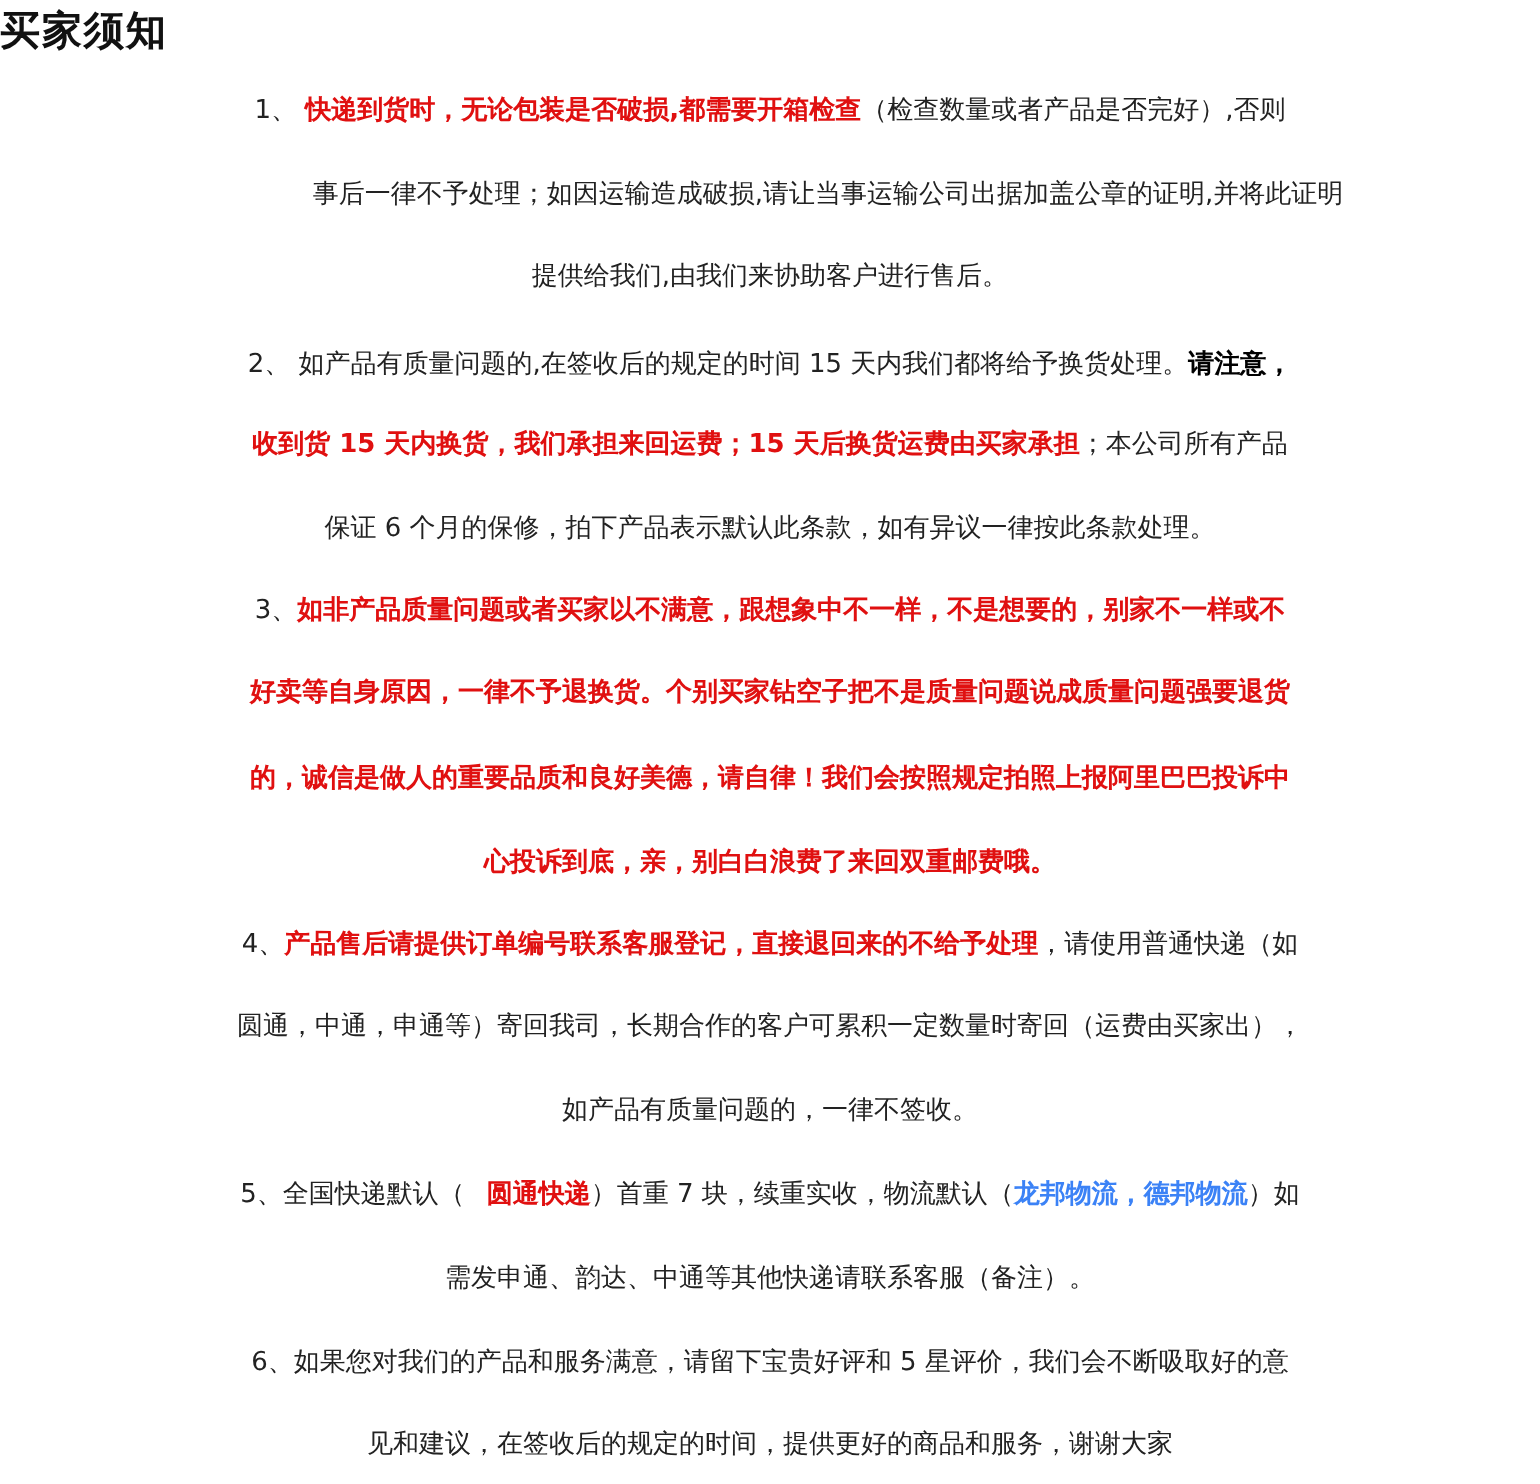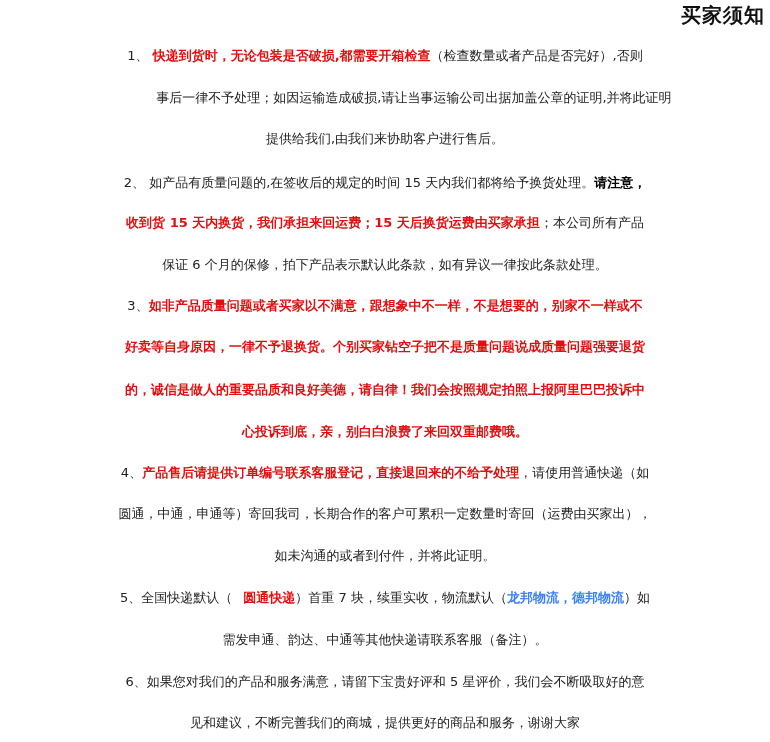--- a/index.html
+++ b/index.html
@@ -1,18 +1,18 @@
 <!DOCTYPE html>
 <html><head>
   <meta charset="utf-8">
   <style>
     html, body { margin: 0; padding: 0; background: #ffffff; }
     body { width: 770px; height: 742px; overflow: hidden; position: relative;
            font-family: "DejaVu Sans", "Liberation Sans", sans-serif; color: #222222; }
-    .title { position: absolute; top: 2px; left: 0; width: 765px; text-align: right;
+    .title { position: absolute; top: 2px; left: 0; width: 765px; text-align: left;
              font-size: 20px; font-weight: bold; color: #111111; letter-spacing: 1px; }
     .line { position: absolute; left: 0; width: 770px; text-align: center;
             font-size: 13px; white-space: nowrap; line-height: 18px; }
     .red { color: #e01010; font-weight: bold; text-align: center; }
   </style>
 </head>
 <body>
 
 <div class="title">买家须知</div>
 <div id="doc">
@@ -21,18 +21,18 @@
     <div class="line" style="top: 130px;"><span>提供给我们,由我们来协助客户进行售后。</span></div>
     <div class="line" style="top: 174px;"><span>2、 如产品有质量问题的,在签收后的规定的时间 15 天内我们都将给予换货处理。</span><span class="red" style="color: #000000;">请注意，</span></div>
     <div class="line" style="top: 214px;"><span class="red" style="color: rgb(224, 16, 16);">收到货 15 天内换货，我们承担来回运费；15 天后换货运费由买家承担</span><span>；本公司所有产品</span></div>
     <div class="line" style="top: 256px;"><span>保证 6 个月的保修，拍下产品表示默认此条款，如有异议一律按此条款处理。</span></div>
     <div class="line" style="top: 297px;"><span>3、</span><span class="red" style="color: rgb(224, 16, 16);">如非产品质量问题或者买家以不满意，跟想象中不一样，不是想要的，别家不一样或不</span></div>
     <div class="line" style="top: 338px;"><span class="red" style="color: rgb(224, 16, 16);">好卖等自身原因，一律不予退换货。个别买家钻空子把不是质量问题说成质量问题强要退货</span></div>
     <div class="line" style="top: 381px;"><span class="red" style="color: rgb(224, 16, 16);">的，诚信是做人的重要品质和良好美德，请自律！我们会按照规定拍照上报阿里巴巴投诉中</span></div>
     <div class="line" style="top: 423px;"><span class="red" style="color: rgb(224, 16, 16);">心投诉到底，亲，别白白浪费了来回双重邮费哦。</span></div>
     <div class="line" style="top: 464px;"><span>4、</span><span class="red" style="color: rgb(224, 16, 16);">产品售后请提供订单编号联系客服登记，直接退回来的不给予处理</span><span>，请使用普通快递（如</span></div>
     <div class="line" style="top: 505px;"><span>圆通，中通，申通等）寄回我司，长期合作的客户可累积一定数量时寄回（运费由买家出），</span></div>
-    <div class="line" style="top: 547px;"><span>如未沟通的或者到付件，并将此证明。</span></div>
+    <div class="line" style="top: 547px;"><span>如产品有质量问题的，一律不签收。</span></div>
     <div class="line" style="top: 589px;"><span>5、全国快递默认（</span><span class="red" style="color: rgb(224, 16, 16); margin-left: 11px;">圆通快递</span><span>）首重 7 块，续重实收，物流默认（</span><span class="red" style="color: #3b82f6;">龙邦物流，德邦物流</span><span>）如</span></div>
     <div class="line" style="top: 631px;"><span>需发申通、韵达、中通等其他快递请联系客服（备注）。</span></div>
     <div class="line" style="top: 673px;"><span>6、如果您对我们的产品和服务满意，请留下宝贵好评和 5 星评价，我们会不断吸取好的意</span></div>
-    <div class="line" style="top: 714px;"><span>见和建议，不断完善我们的商城，提供更好的商品和服务，谢谢大家</span></div>
+    <div class="line" style="top: 714px;"><span>见和建议，在签收后的规定的时间，提供更好的商品和服务，谢谢大家</span></div>
   </div>
 
 </body></html>

